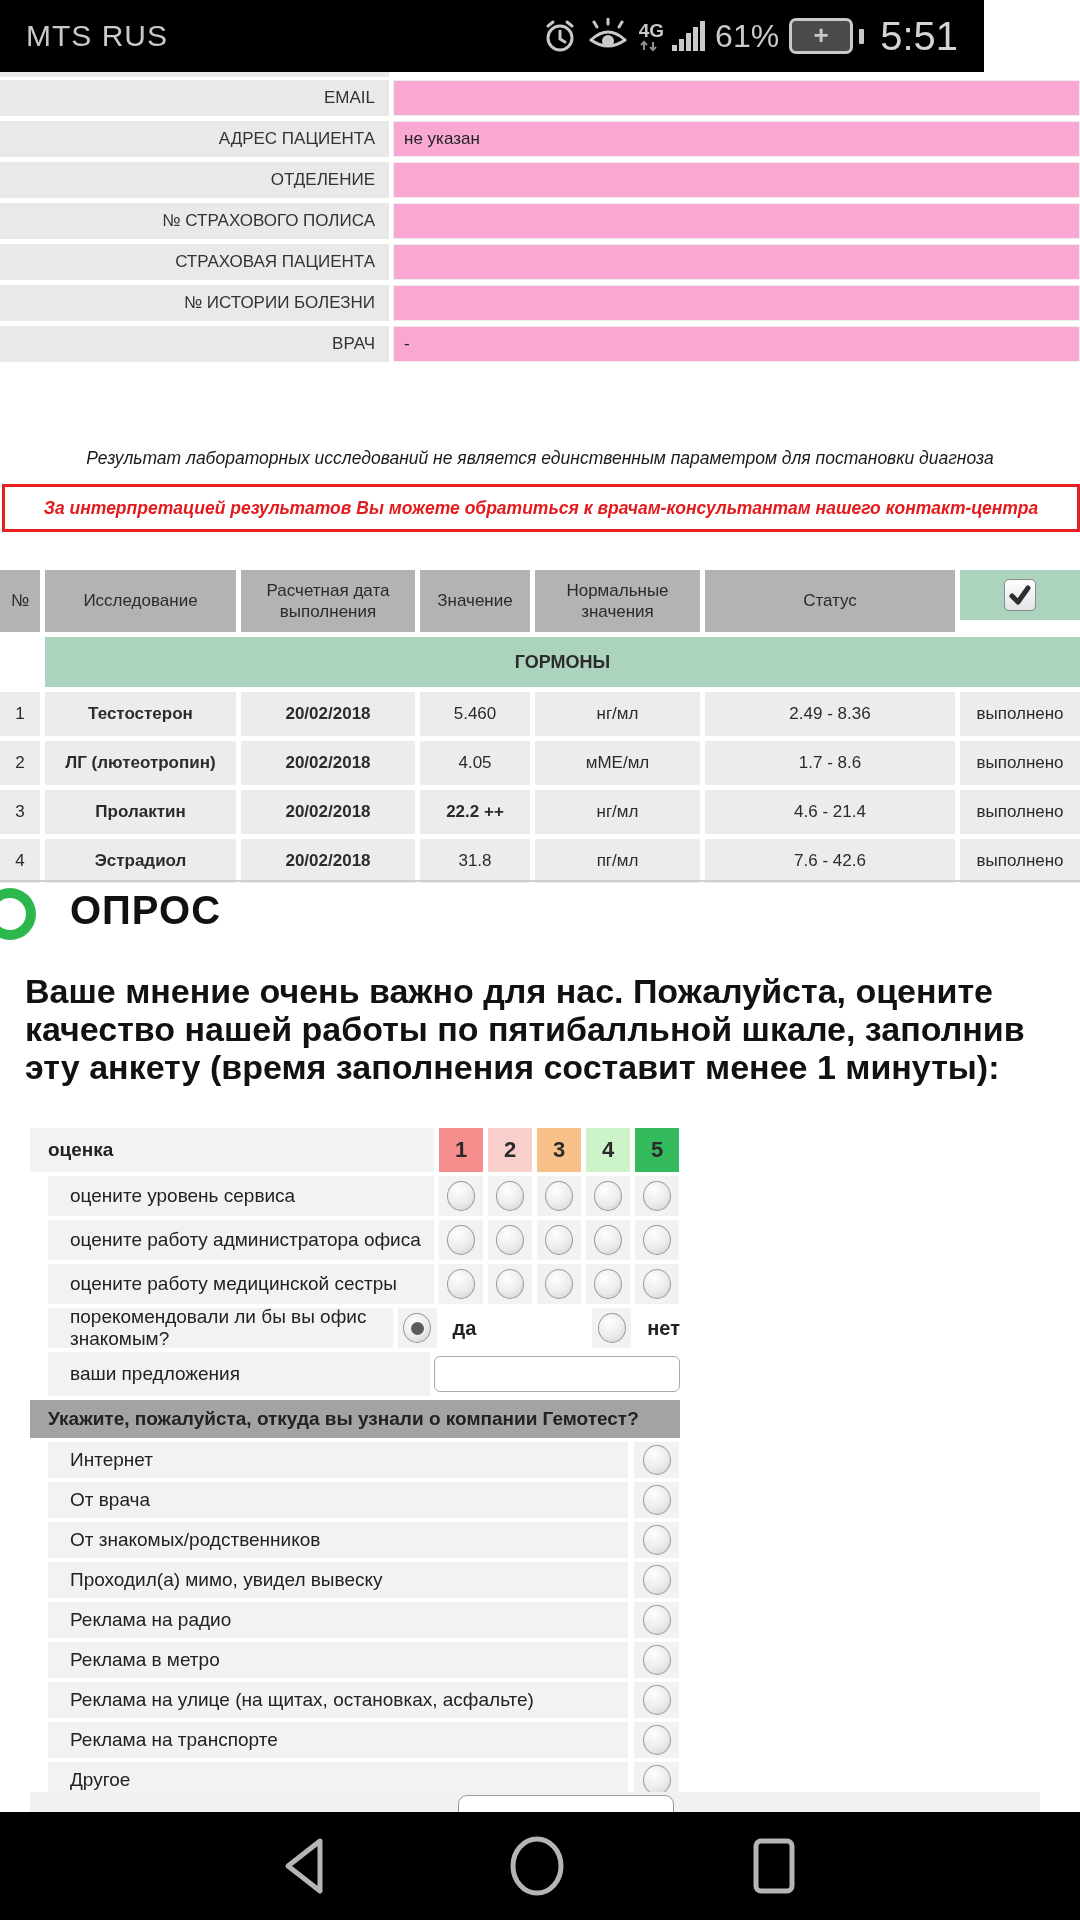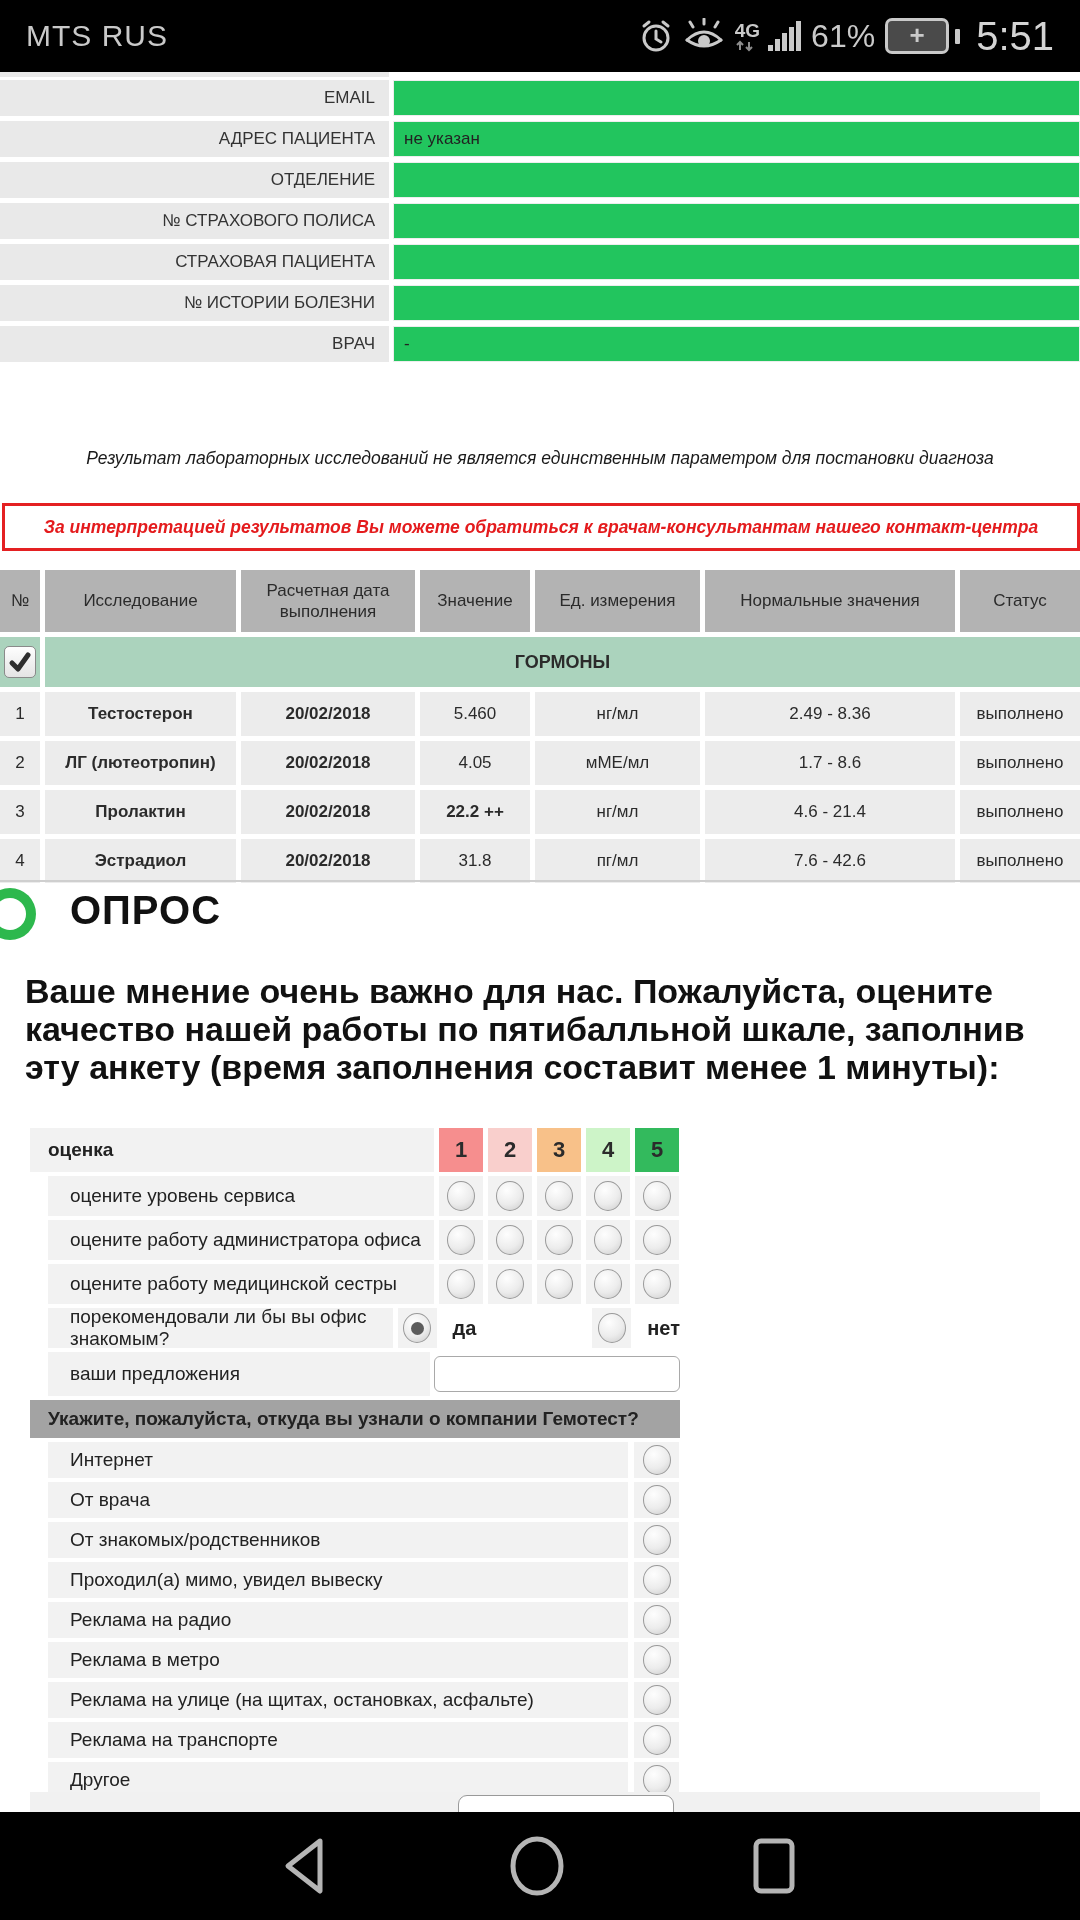--- a/index.html
+++ b/index.html
@@ -1,48 +1,48 @@
 <!DOCTYPE html>
 <html><head>
 <meta charset="utf-8">
 <style>
   html,body{margin:0;padding:0;background:#777;}
   .screen{position:relative;width:1080px;height:1920px;margin:0 auto;background:#fff;overflow:hidden;
           font-family:"Liberation Sans","DejaVu Sans",sans-serif;color:#222;}
 
   
-  .status-bar{position:absolute;top:0;left:0;width:1080px;height:72px;background:#000;
+  .status-bar{position:absolute;top:0;left:0;width:984px;height:72px;background:#000;
               display:flex;align-items:center;justify-content:space-between;padding:0 26px;box-sizing:border-box;z-index:20;}
   .carrier{font-size:30px;color:#c9c9c9;letter-spacing:1px;}
   .sb-right{display:flex;align-items:center;gap:10px;color:#c9c9c9;}
   .net{display:flex;flex-direction:column;align-items:flex-start;line-height:1;margin-right:-2px;}
   .net-label{font-size:19px;font-weight:bold;color:#c9c9c9;}
   .bars{display:flex;align-items:flex-end;gap:2px;height:30px;}
   .bars i{display:block;width:5px;background:#c9c9c9;}
   .pct{font-size:32px;color:#c9c9c9;}
   .battery{position:relative;width:58px;height:30px;border:3px solid #c9c9c9;border-radius:7px;
            background:#4a4a4a;display:flex;align-items:center;justify-content:center;}
   .battery .plus{color:#c9c9c9;font-size:26px;font-weight:bold;line-height:1;margin-top:-3px;}
   .bnub{width:5px;height:15px;background:#c9c9c9;border-radius:1px;margin-left:-4px;}
   .time{font-size:40px;color:#d4d4d4;margin-left:6px;}
 
   
   .form-sliver{position:absolute;top:72px;left:0;width:1080px;height:5px;display:grid;grid-template-columns:389px 1fr;column-gap:4px;}
   .form-sliver .fs-label{background:#e9e9e9;}
   .pform{position:absolute;top:80px;left:0;width:1080px;display:grid;grid-template-columns:389px 1fr;column-gap:4px;row-gap:5px;}
   .plabel{background:#e9e9e9;height:36px;display:flex;align-items:center;justify-content:flex-end;
           padding-right:14px;font-size:17px;color:#333;}
-  .pvalue{background:#22c55e;border:1px solid #ededed;height:34px;display:flex;align-items:center;
+  .pvalue{background:#f9a8d4;border:1px solid #ededed;height:34px;display:flex;align-items:center;
           padding-left:10px;font-size:17px;color:#222;}
 
   
   .note{position:absolute;top:448px;left:0;width:1080px;margin:0;text-align:center;
         font-style:italic;font-size:17.5px;color:#1a1a1a;}
   .redbox{position:absolute;top:484px;left:2px;width:1072px;border:3px solid #e42022;
-          display:flex;align-items:center;justify-content:center;height:42px;margin-top:19px;}
+          display:flex;align-items:center;justify-content:center;height:42px;}
   .redbox p{margin:0;font-style:italic;font-weight:bold;font-size:17.5px;color:#e41b1d;text-align:center;}
 
   
   .rtable{position:absolute;top:570px;left:0;width:1080px;display:grid;
           grid-template-columns:40px 191px 174px 110px 165px 250px 1fr;gap:5px;}
   .cell{display:flex;align-items:center;justify-content:center;text-align:center;font-size:17px;color:#2b2b2b;}
   .hcell{background:#b3b3b3;height:62px;line-height:1.25;padding:0 4px;box-sizing:border-box;}
   .scell{background:#abd3bd;height:50px;}
   .sec-title{grid-column:2 / -1;font-weight:bold;font-size:18px;}
   .dcell{background:#ececec;height:44px;padding:0 4px;box-sizing:border-box;}
@@ -161,21 +161,20 @@
   <p class="note">Результат лабораторных исследований не является единственным параметром для постановки диагноза</p>
   <div class="redbox">
     <p>За интерпретацией результатов Вы можете обратиться к врачам-консультантам нашего контакт-центра</p>
   </div>
 
   <div class="rtable">
     <div class="cell hcell">№</div>
     <div class="cell hcell">Исследование</div>
     <div class="cell hcell">Расчетная дата выполнения</div>
     <div class="cell hcell">Значение</div>
-    <div class="cell hcell">Ед. измерения</div>
     <div class="cell hcell">Нормальные значения</div>
     <div class="cell hcell">Статус</div>
 
     <div class="cell scell">
       <span class="checkbox">
         <svg width="24" height="24" viewBox="0 0 24 24">
           <path d="M4 13 L10 19 L20 5" fill="none" stroke="#2e2e2e" stroke-width="5" stroke-linecap="round" stroke-linejoin="round"></path>
         </svg>
       </span>
     </div>

